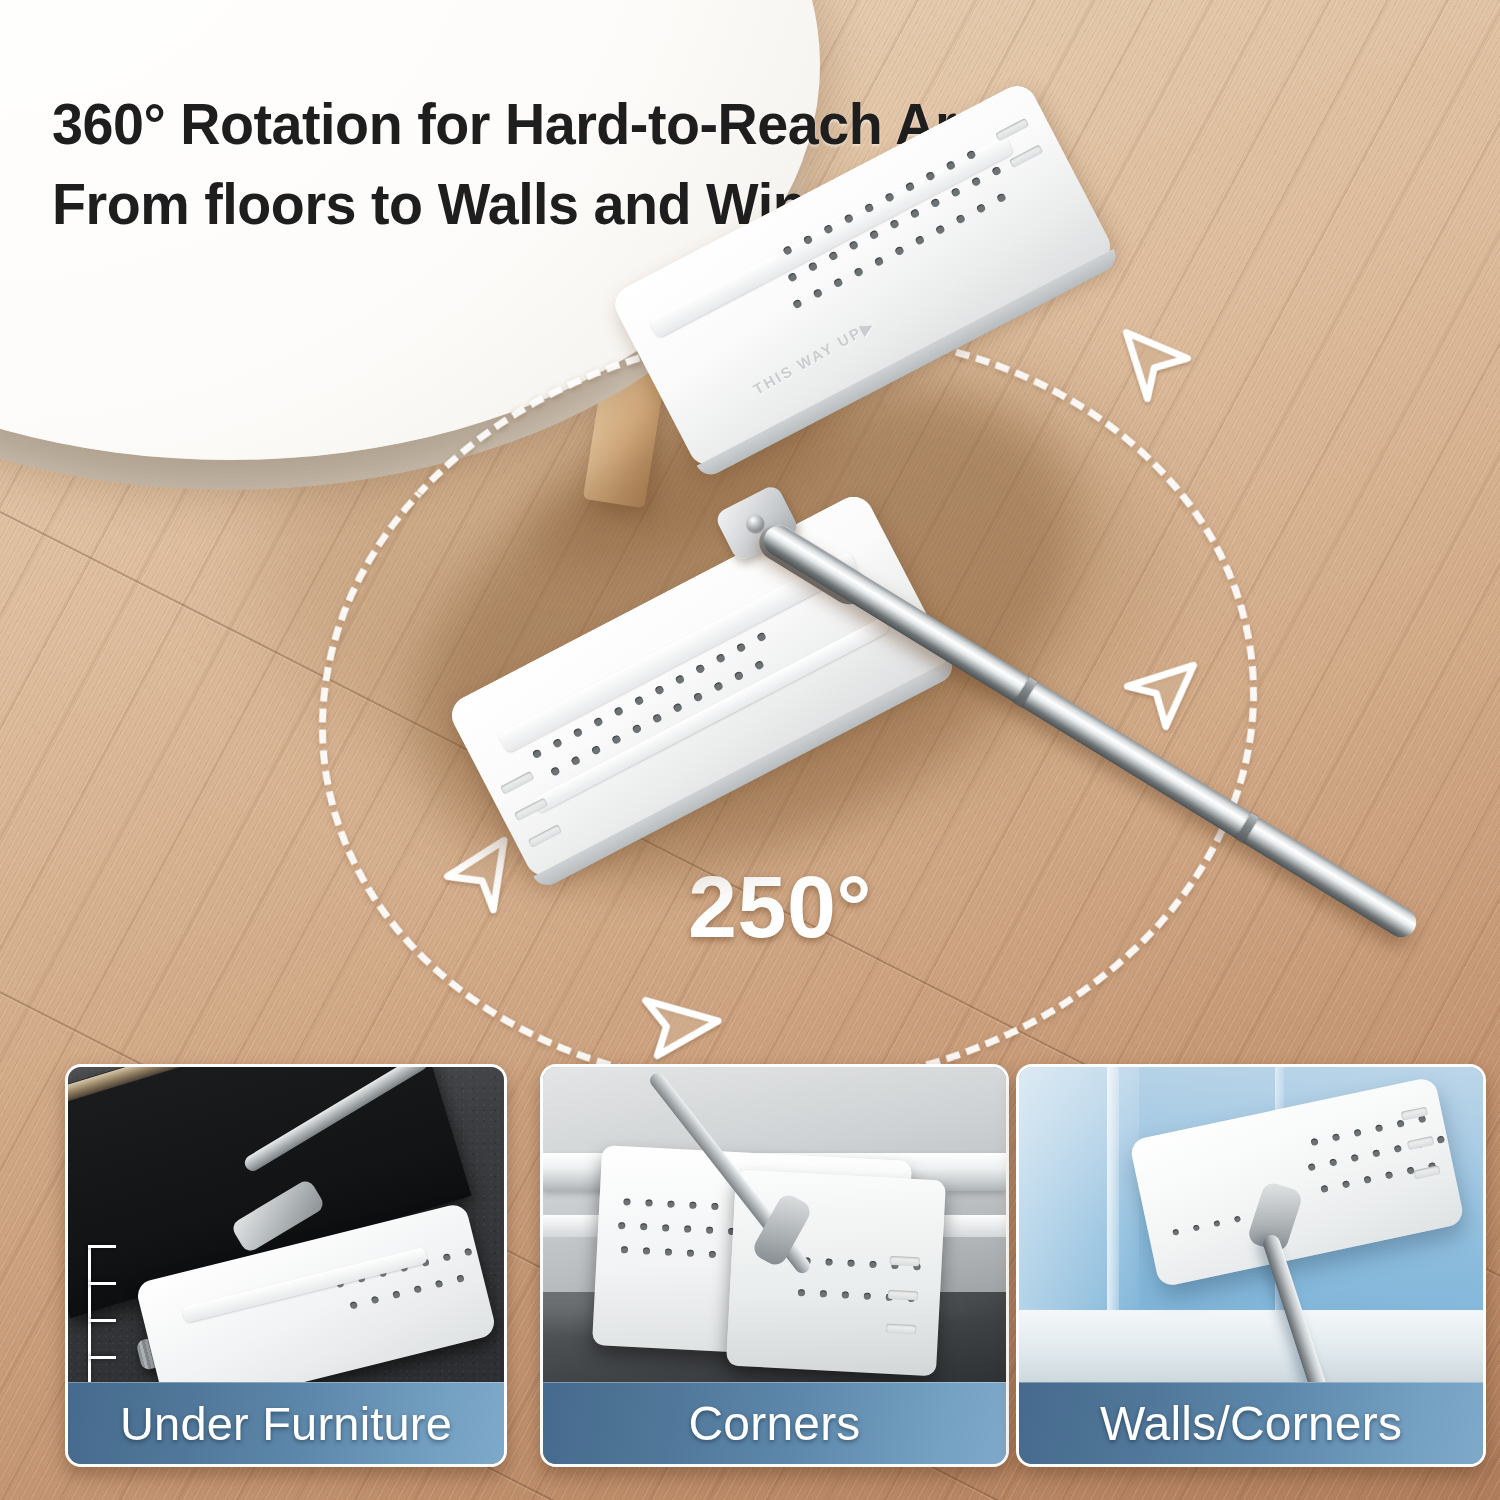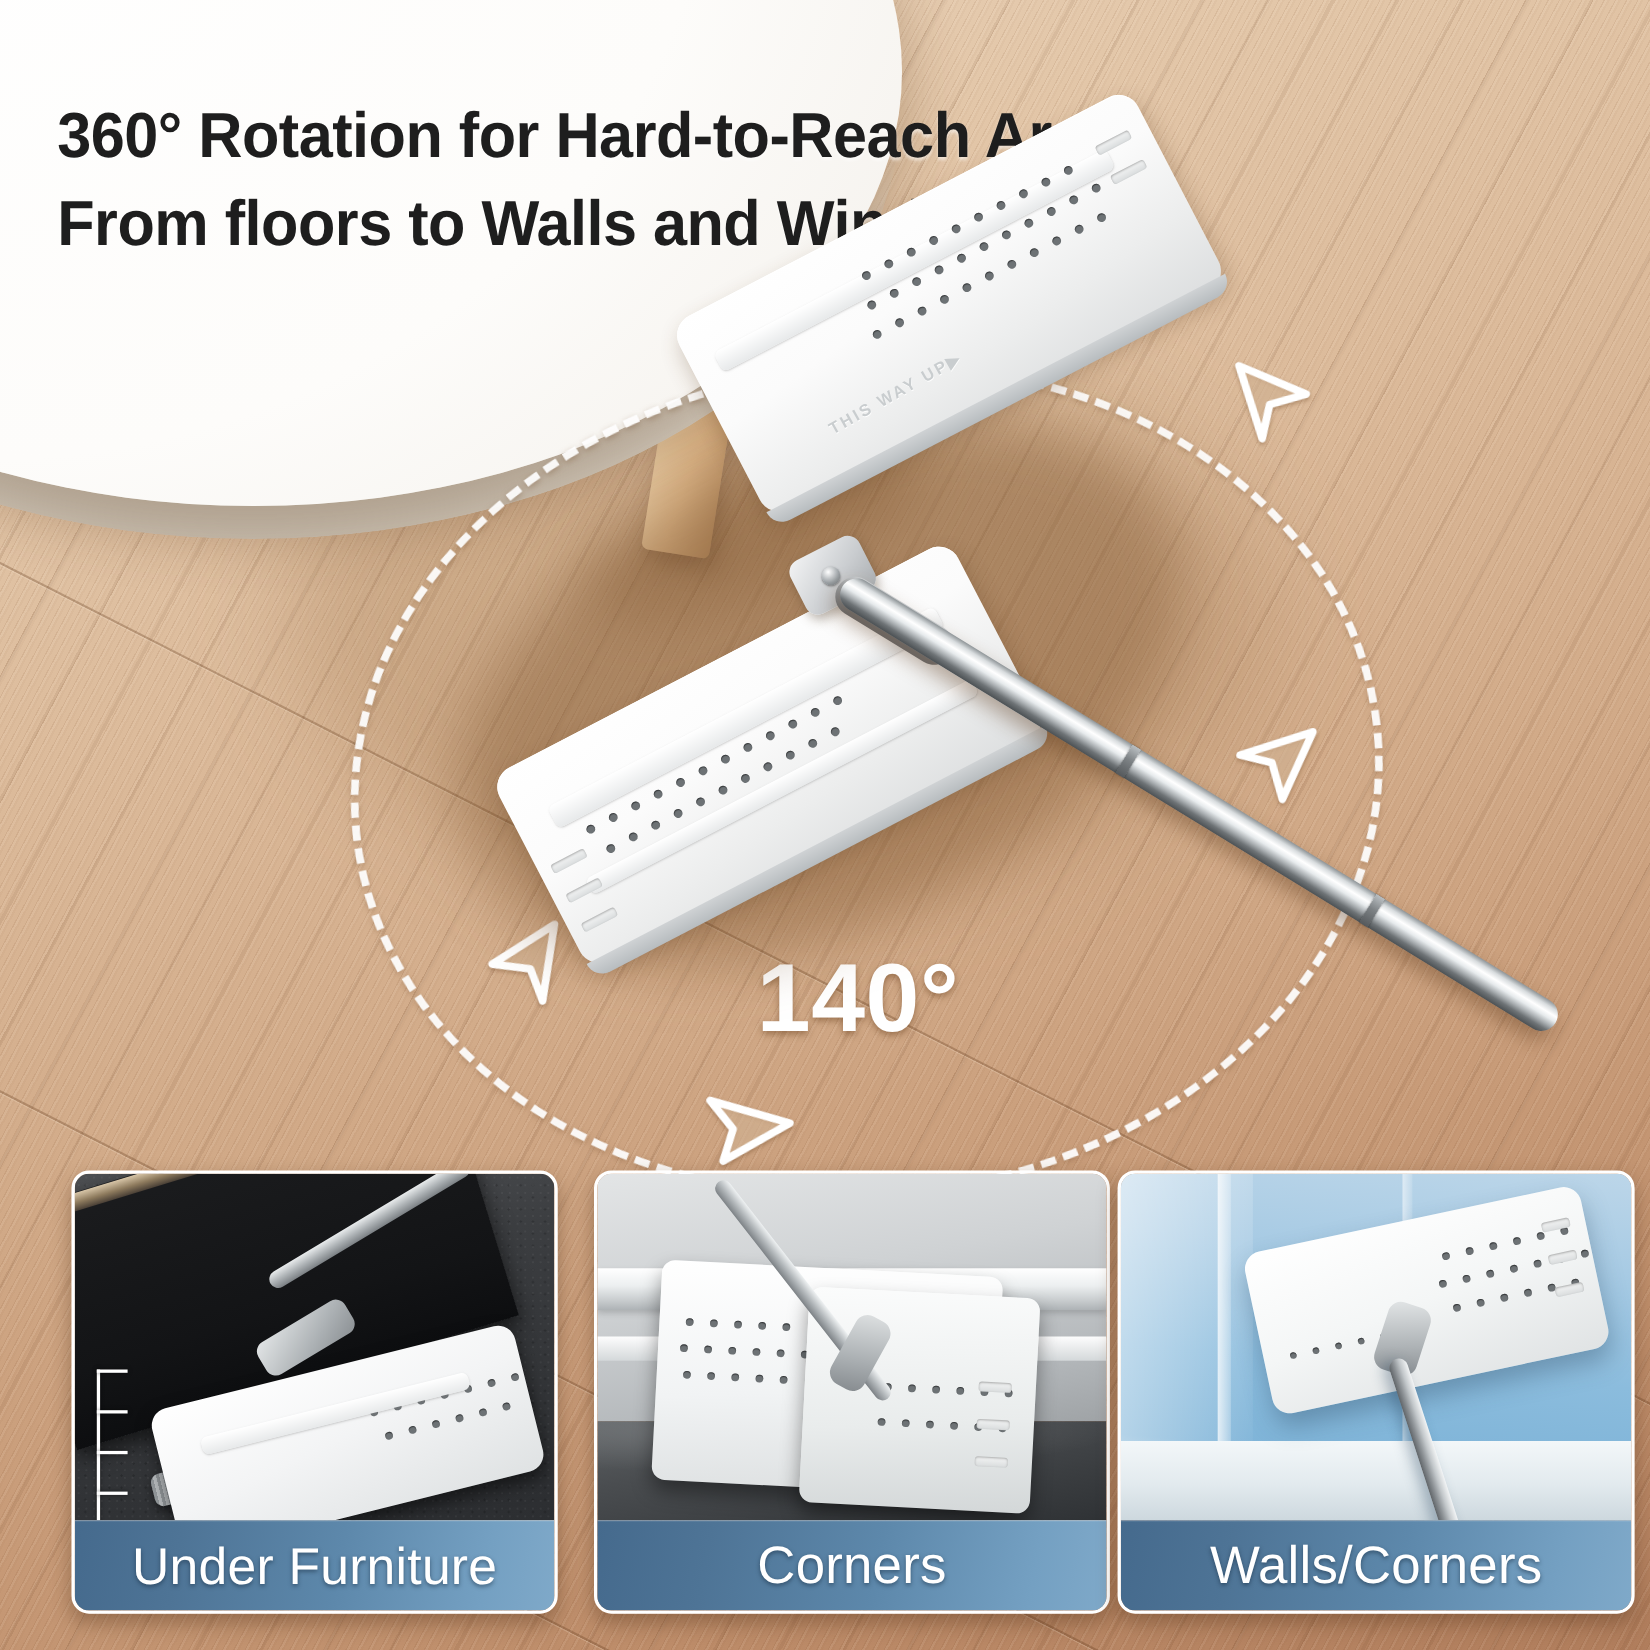--- a/index.html
+++ b/index.html
@@ -281,21 +281,21 @@
         <path d="M74 10 L14 40 L48 48 L56 78 Z" fill="rgba(226,196,166,.55)" stroke="#fff" stroke-width="7" stroke-linejoin="round"></path>
       </svg>
     </div>
     <div class="arrowhead" style="left:290px;top:648px;">
       <svg width="86" height="70" viewBox="0 0 86 70">
         <path d="M8 6 L78 34 L14 62 L26 34 Z" fill="rgba(226,196,166,.55)" stroke="#fff" stroke-width="7" stroke-linejoin="round"></path>
       </svg>
     </div>
   </div>
 
-  <div class="deg-label">140°</div>
+  <div class="deg-label">250°</div>
 
   <div class="mop">
     <div class="mop-shadow"></div>
 
     <div class="pad padA">
       <div class="pad-rim"></div>
       <div class="ridge" style="left:34px;top:48px;width:396px;height:22px;"></div>
       <div class="ridge" style="left:34px;top:122px;width:396px;height:16px;"></div>
       <div class="dotrow" style="left:56px;top:80px;">
         <i></i>

